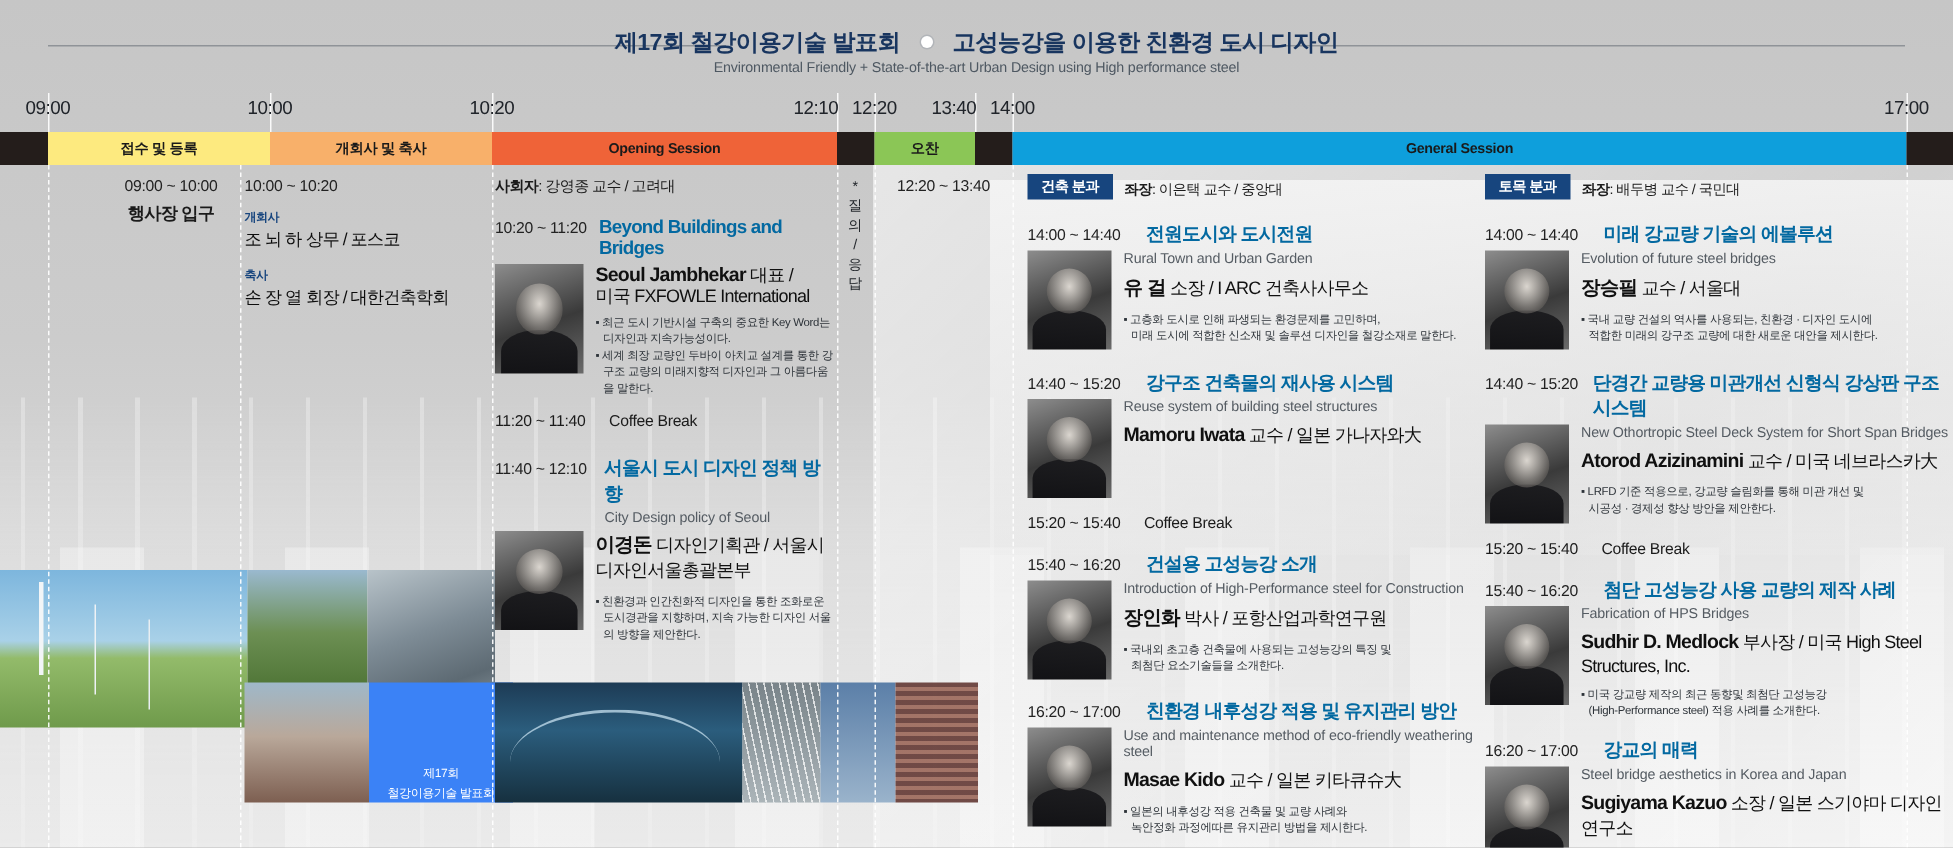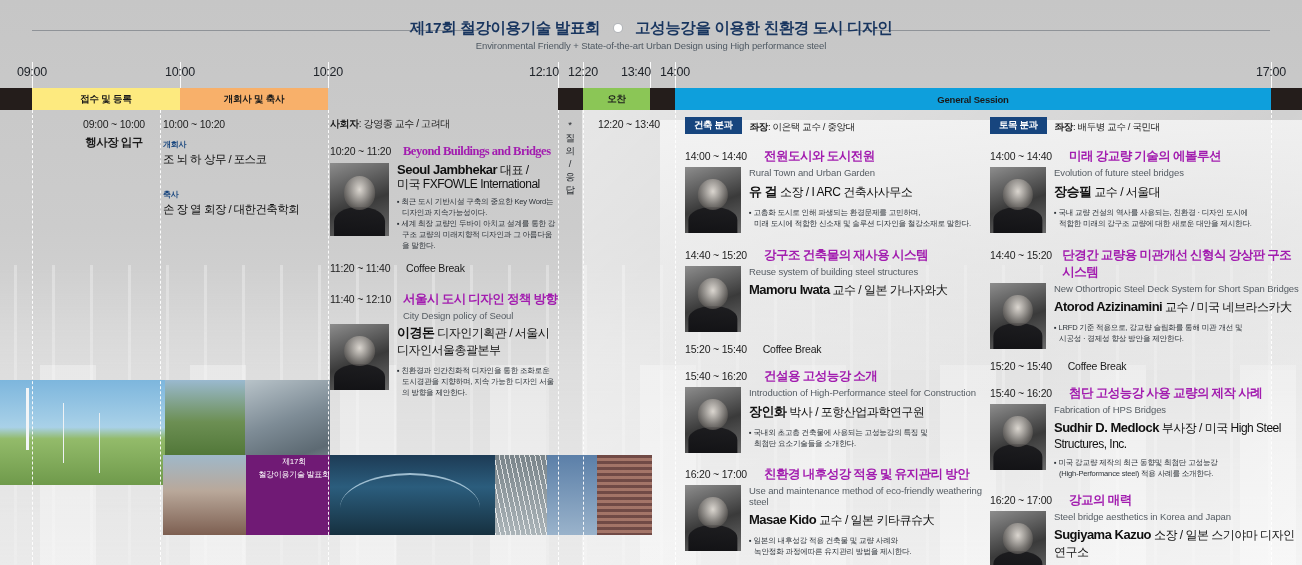--- a/index.html
+++ b/index.html
@@ -64,22 +64,22 @@
   .ph-bike {
     left:245px; top:380px; width:85px; height:105px;
     background:linear-gradient(160deg,#b8c3c9 0%,#7e8c96 40%,#5d6a73 70%,#9aa6ad 100%);
   }
   .ph-street {
     left:163px; top:455px; width:83px; height:80px;
     background:linear-gradient(180deg,#9fb8c9 0%,#b9a89a 45%,#7d5f51 100%);
   }
   .ph-logo {
     left:246px; top:455px; width:96px; height:80px;
-    background:#701a75;
-    display:flex; align-items:flex-start; justify-content:center; text-align:center;
+    background:#3b82f6;
+    display:flex; align-items:flex-end; justify-content:center; text-align:center;
   }
   .ph-logo span { color:#fff; font-size:8px; line-height:13px; letter-spacing:-.3px; }
   .ph-bridge {
     left:330px; top:455px; width:165px; height:80px;
     background:linear-gradient(180deg,#1d3b55 0%,#2b5d7d 40%,#16303f 100%);
   }
   .ph-bridge:after{
     content:""; position:absolute; left:10px; top:18px; width:140px; height:40px;
     border-top:2px solid rgba(200,225,240,.75);
     border-radius:60% 60% 0 0 / 100% 100% 0 0;
@@ -145,21 +145,21 @@
     position:absolute; top:110px; width:1px; height:455px;
     border-left:1px dashed rgba(255,255,255,.92);
     z-index:4;
   }
 
   
   #content { position:absolute; left:0; top:110px; width:1302px; height:455px; z-index:7;border-radius:23px; }
   .col { position:absolute; top:0; }
 
   .time { font-size:10.5px; color:#222; letter-spacing:-.2px; white-space:nowrap; }
-  .ko-title { font-size:12.5px; font-weight:bold; color:#a21caf; letter-spacing:-.5px;font-family:Liberation Serif, serif; }
+  .ko-title { font-size:12.5px; font-weight:bold; color:#0369a1; letter-spacing:-.5px; }
   .en-title { font-size:9.5px; color:#555c63; letter-spacing:-.1px; }
   .speaker { font-size:12px; color:#101010; letter-spacing:-.5px; }
   .speaker b { font-weight:bold; font-size:13px; }
   .desc { font-size:7.6px; color:#2c3238; line-height:11px; letter-spacing:-.2px; }
   .desc .b { display:block; text-indent:-5px; padding-left:5px; }
 
   .portrait {
     background:linear-gradient(160deg,#8d8d8d,#3a3a3a 55%,#6a6a6a);
     border:0; position:relative; overflow:hidden;
   }
@@ -280,20 +280,23 @@
 </div>
 
 <div id="barrow">
   <div class="bar dark" style="left:0px;width:32px"></div>
   <div class="bar" id="bar0" style="left: 32px; width: 148px; background: rgb(253, 234, 127);">
     <span>접수 및 등록</span>
   </div>
   <div class="bar" id="bar1" style="left: 180px; width: 148px; background: rgb(248, 176, 106);">
     <span>개회사 및 축사</span>
   </div>
+  <div class="bar" id="bar2" style="left: 328px; width: 230px; background: rgb(239, 99, 56);">
+    <span>Opening Session</span>
+  </div>
   <div class="bar dark" style="left:558px;width:25px"></div>
   <div class="bar" id="bar3" style="left: 583px; width: 67px; background: rgb(139, 198, 86);">
     <span>오찬</span>
   </div>
   <div class="bar dark" style="left:650px;width:25px"></div>
   <div class="bar" id="bar4" style="left: 675px; width: 596px; background: rgb(14, 159, 220);">
     <span>General  Session</span>
   </div>
   <div class="bar dark" style="left:1271px;width:31px"></div>
 </div>
@@ -315,21 +318,21 @@
 
   <div class="col" id="colB">
     <div class="time">10:00 ~ 10:20</div>
     <div style="margin-top:9px">
       <div class="tagmini">개회사</div>
       <div class="nameBig" style="margin-top:1px">
         <span>조 뇌 하</span>
         <span>상무 / 포스코</span>
       </div>
     </div>
-    <div style="margin-top:22px">
+    <div style="margin-top:11px">
       <div class="tagmini">축사</div>
       <div class="nameBig" style="margin-top:1px">
         <span>손 장 열</span>
         <span>회장 / 대한건축학회</span>
       </div>
     </div>
   </div>
 
   <div class="col" id="colC">
     <div class="host">

